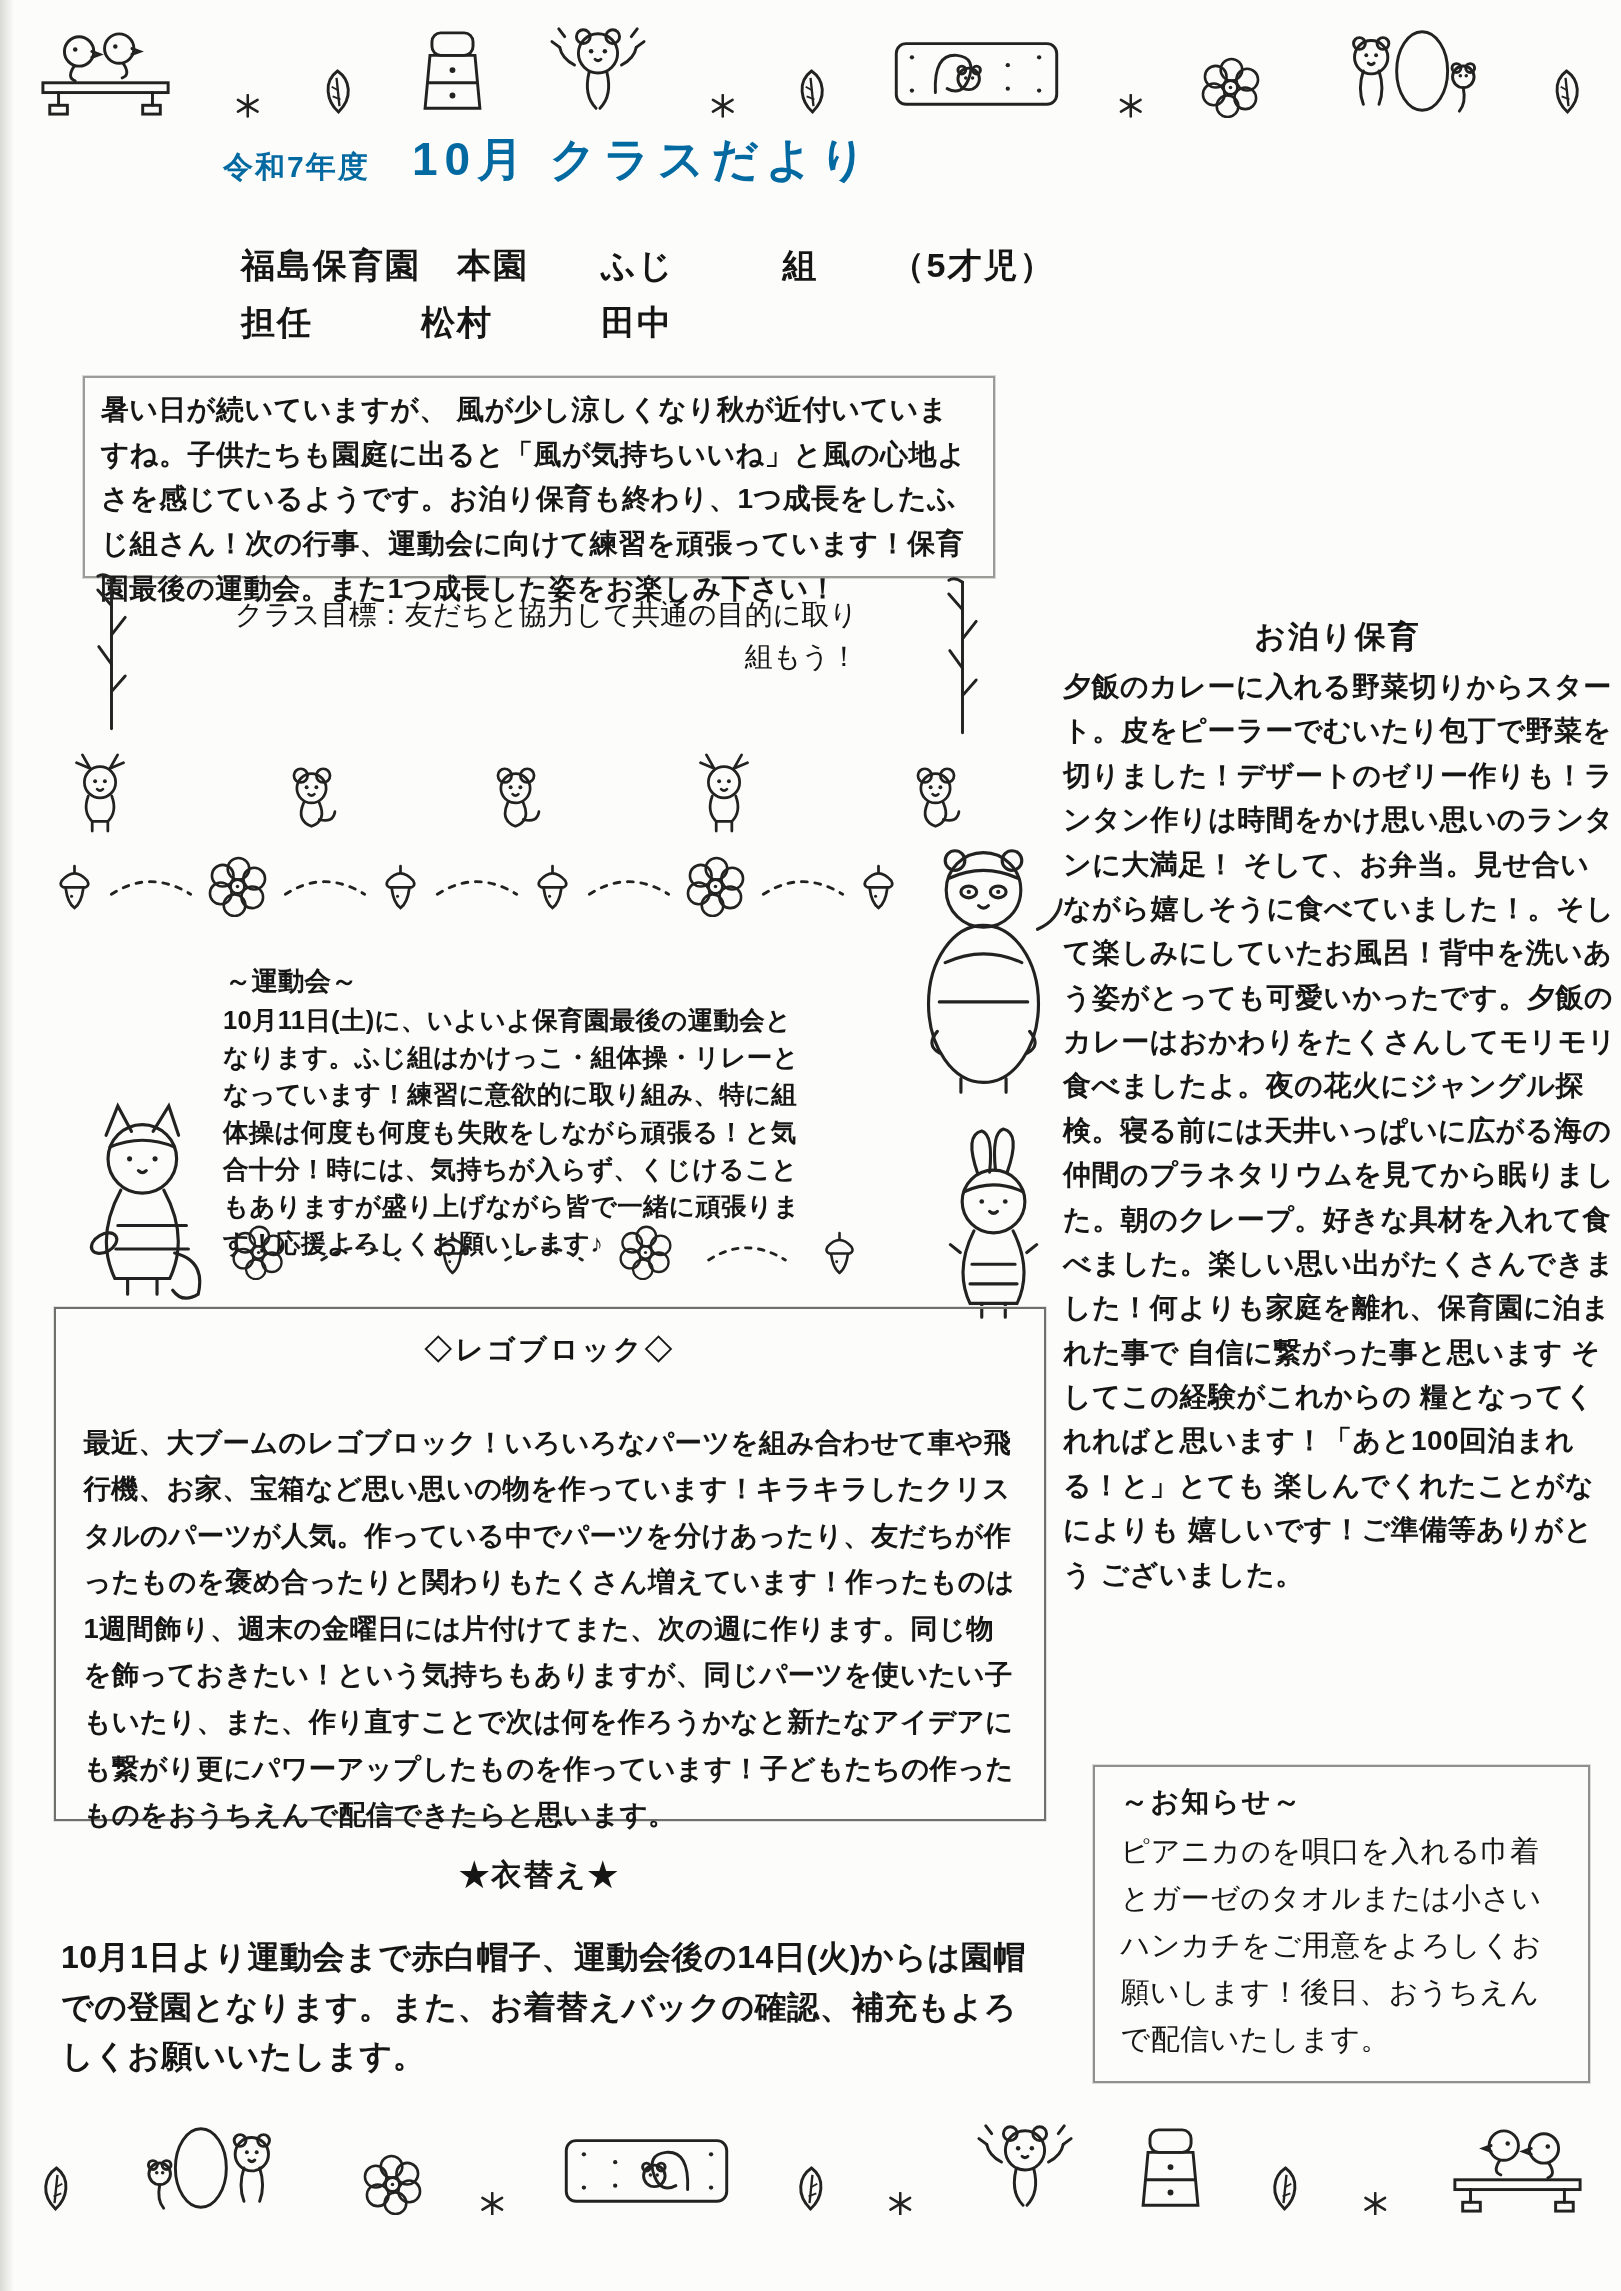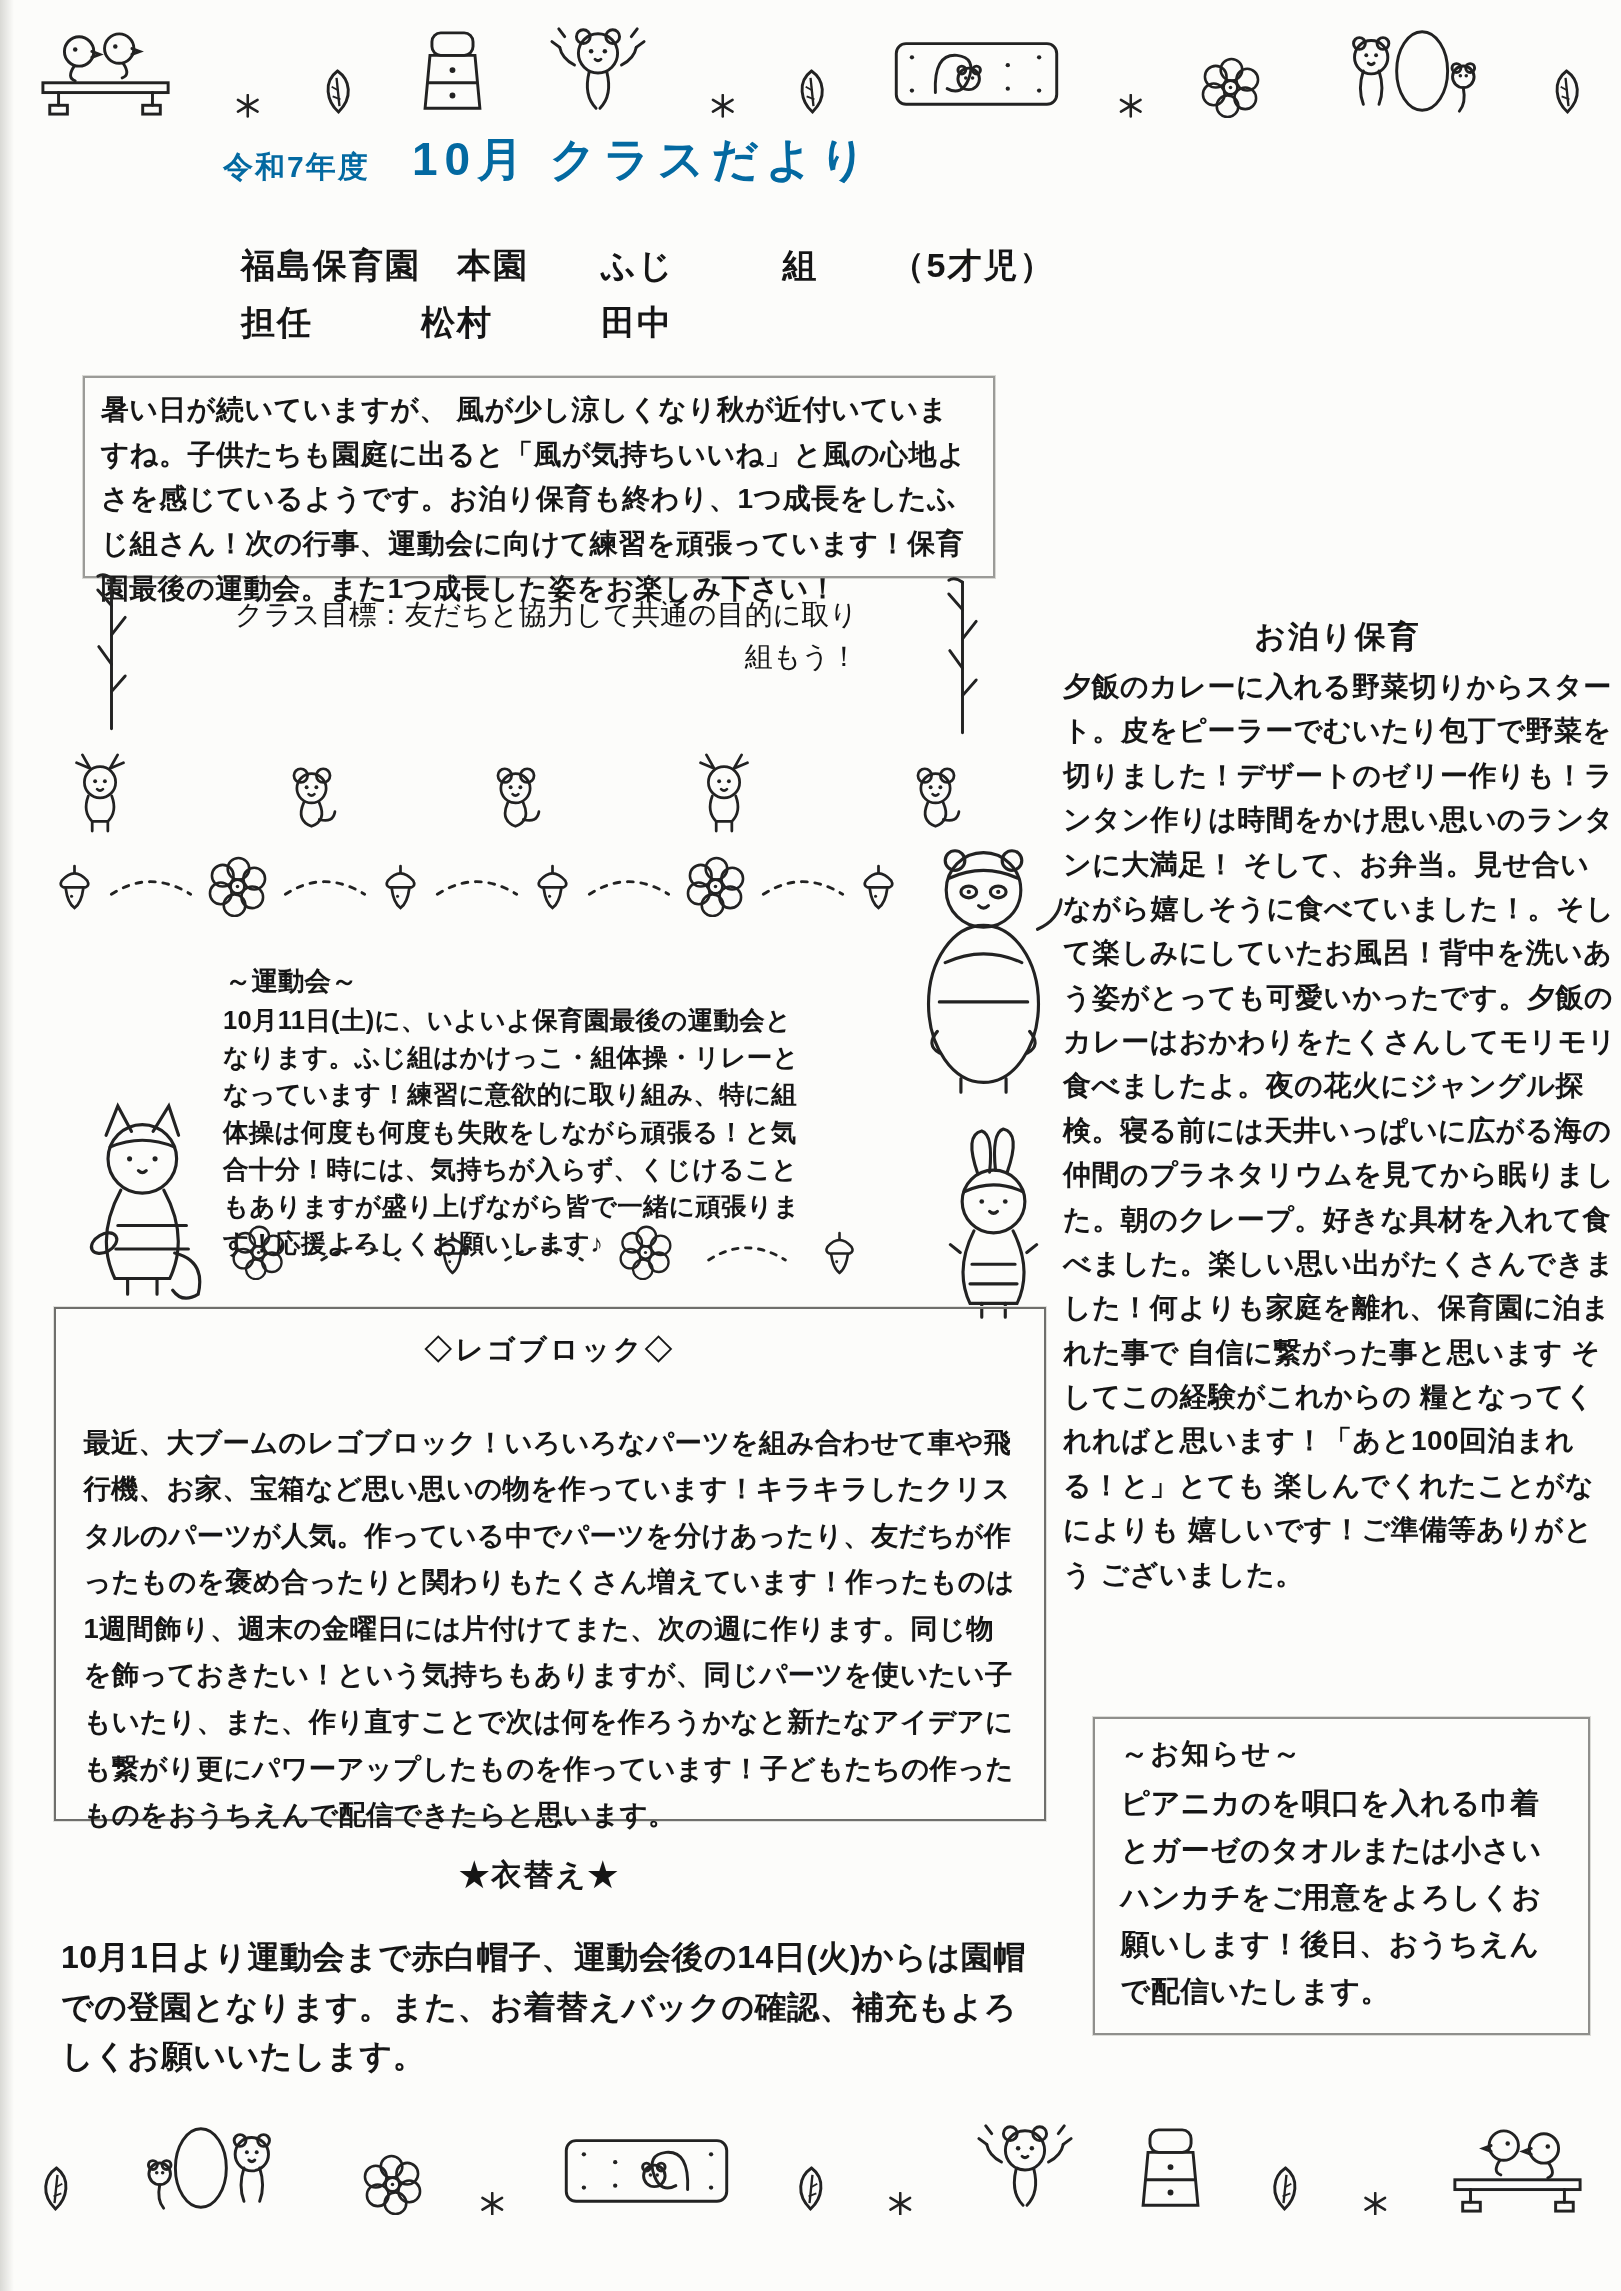--- a/index.html
+++ b/index.html
@@ -40,23 +40,24 @@
     padding:21.6px 27.4px 19.6px 27.4px;
   }
   .lego-head{font-size:28px;font-weight:900;text-align:center;letter-spacing:2.9px;}
   .lego-body{margin-top:51px;font-size:27.4px;line-height:1.70;font-weight:900;letter-spacing:0.3px;}
   .koromo-head{font-size:30px;font-weight:900;text-align:center;letter-spacing:2px;}
   .koromo-body{font-size:32px;line-height:1.55;font-weight:900;letter-spacing:0.5px;}
   .noticebox{
     border:2px solid #8f8f8c;
     box-shadow:0 0 0 1px #dcdcd8;
     padding:15.7px 21.6px 17.6px 25.5px;
+    margin-top:48px;
   }
   .notice-head{font-size:28px;font-weight:900;letter-spacing:2px;}
-  .notice-body{margin-top:7.8px;font-size:29px;line-height:1.62;font-weight:700;letter-spacing:0.5px;}
+  .notice-body{margin-top:7.8px;font-size:29px;line-height:1.62;font-weight:400;letter-spacing:0.5px;}
   
   #page::before{
     content:"";position:absolute;left:0;top:0;bottom:0;width:13.7px;
     background:linear-gradient(90deg,#d9d9d5,rgba(252,252,250,0));
   }
 </style>
 </head>
 <body>
 
 <svg width="0" height="0" style="position:absolute" aria-hidden="true">

